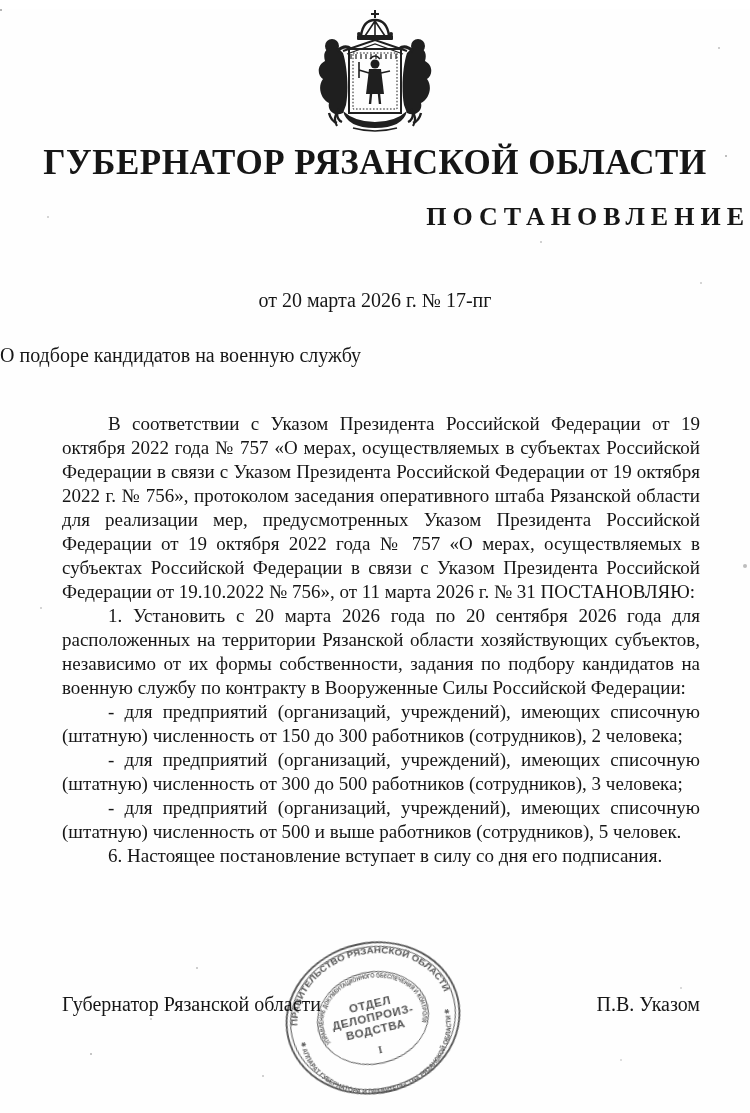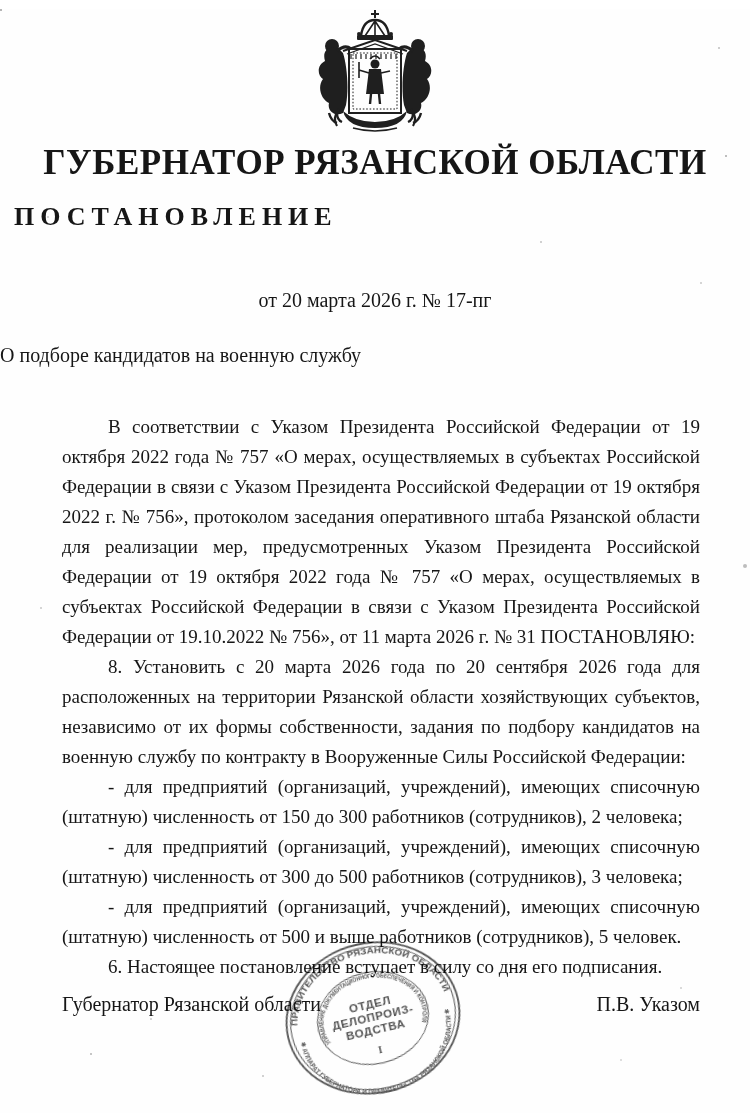--- a/index.html
+++ b/index.html
@@ -38,37 +38,37 @@
     display:block;margin:9px auto 0 auto;width:132px;height:126px;
     filter:blur(.3px);
   }
   .authority{
     margin:10px 0 0 0;text-align:center;
     font-size:35px;font-weight:700;letter-spacing:.5px;
     line-height:1.0;
     filter:blur(.2px);
   }
   .doctype{
-    margin:24px 0 0 0;text-align:left;
+    margin:24px 0 0 0;text-align:right;
     font-size:26px;font-weight:700;letter-spacing:6px;
     line-height:1.0;
     filter:blur(.2px);
     padding-left:14px;
   }
   .dateline{
     margin:59px 0 0 0;text-align:center;
     font-size:20px;line-height:1.1;
   }
   .subject{
     margin:33px 0 0 0;text-align:left;
     font-size:20px;line-height:1.1;
   }
   .docbody{
     margin:46px 50px 0 62px;
-    font-size:19px;line-height:30px;
+    font-size:19px;line-height:24px;
     text-align:justify;
   }
   .docbody p{margin:0;text-indent:46px;}
   .sigrow{
     position:absolute;left:62px;right:50px;top:984px;
     display:flex;justify-content:space-between;align-items:flex-start;
     font-size:20px;line-height:1.1;
   }
   .stamp{
     position:absolute;left:283px;top:931px;width:180px;height:156px;
@@ -155,21 +155,21 @@
   <h1 class="authority">ГУБЕРНАТОР РЯЗАНСКОЙ ОБЛАСТИ</h1>
 
   <h2 class="doctype">ПОСТАНОВЛЕНИЕ</h2>
 
   <div class="dateline">от 20 марта 2026 г. № 17-пг</div>
 
   <div class="subject">О подборе кандидатов на военную службу</div>
 
   <div class="docbody">
     <p>В соответствии с Указом Президента Российской Федерации от 19 октября 2022 года № 757 «О мерах, осуществляемых в субъектах Российской Федерации в связи с Указом Президента Российской Федерации от 19 октября 2022 г. № 756», протоколом заседания оперативного штаба Рязанской области для реализации мер, предусмотренных Указом Президента Российской Федерации от 19 октября 2022 года № 757 «О мерах, осуществляемых в субъектах Российской Федерации в связи с Указом Президента Российской Федерации от 19.10.2022 № 756», от 11 марта 2026 г. № 31 ПОСТАНОВЛЯЮ:</p>
-    <p>8. Установить с 20 марта 2026 года по 20 сентября 2026 года для расположенных на территории Рязанской области хозяйствующих субъектов, независимо от их формы собственности, задания по подбору кандидатов на военную службу по контракту в Вооруженные Силы Российской Федерации:</p>
+    <p>1. Установить с 20 марта 2026 года по 20 сентября 2026 года для расположенных на территории Рязанской области хозяйствующих субъектов, независимо от их формы собственности, задания по подбору кандидатов на военную службу по контракту в Вооруженные Силы Российской Федерации:</p>
     <p>- для предприятий (организаций, учреждений), имеющих списочную (штатную) численность от 150 до 300 работников (сотрудников), 2 человека;</p>
     <p>- для предприятий (организаций, учреждений), имеющих списочную (штатную) численность от 300 до 500 работников (сотрудников), 3 человека;</p>
     <p>- для предприятий (организаций, учреждений), имеющих списочную (штатную) численность от 500 и выше работников (сотрудников), 5 человек.</p>
     <p>6. Настоящее постановление вступает в силу со дня его подписания.</p>
   </div>
 
   <div class="sigrow">
     <span>Губернатор Рязанской области</span>
     <span>П.В. Указом</span>
   </div>

